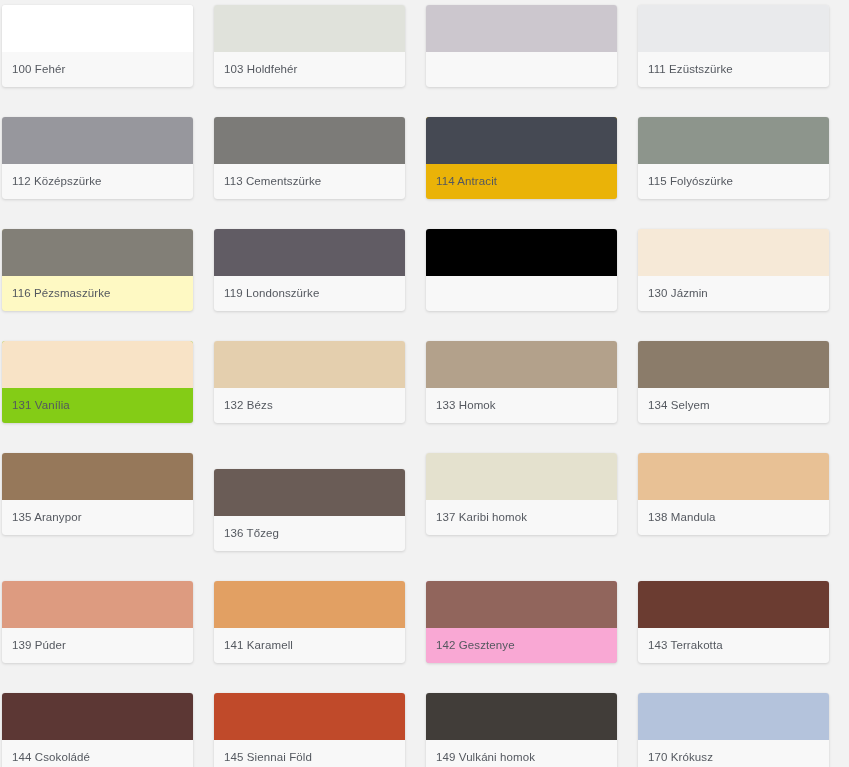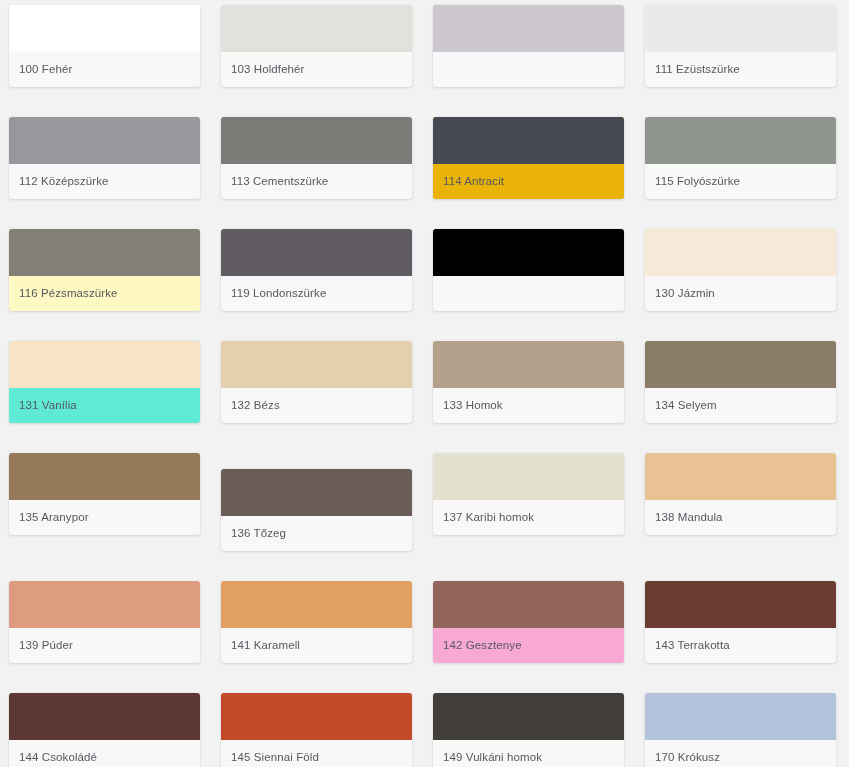--- a/index.html
+++ b/index.html
@@ -9,21 +9,21 @@
     width: 849px;
     height: 767px;
     overflow: hidden;
     background: #f2f2f2;
     font-family: "Liberation Sans", "DejaVu Sans", sans-serif;
   }
 
   #palette-grid {
     width: 849px;
     height: 767px;
-    padding: 5px 0 0 9px;
+    padding: 5px 0 0 2px;
     display: grid;
     grid-template-columns: repeat(4, 191px);
     column-gap: 21px;
     row-gap: 30px;
     align-content: start;
     background: #f2f2f2;
   }
 
   .swatch-card {
     width: 191px;
@@ -98,21 +98,21 @@
       <div class="swatch-color" style="background: rgb(97, 92, 100);"></div>
       <div class="swatch-label" style="color: rgb(84, 88, 95);">119 Londonszürke</div>
     </div>
     <div class="swatch-card" style="background: rgb(248, 248, 248);">
       <div class="swatch-color" style="background: rgb(0, 0, 0);"></div>
     </div>
     <div class="swatch-card" style="background: rgb(248, 248, 248);">
       <div class="swatch-color" style="background: rgb(246, 233, 215);"></div>
       <div class="swatch-label" style="color: rgb(84, 88, 95);">130 Jázmin</div>
     </div>
-    <div class="swatch-card" style="background: #5eead4;">
+    <div class="swatch-card" style="background: #84cc16;">
       <div class="swatch-color" style="background: rgb(248, 227, 198);"></div>
       <div class="swatch-label" style="color: rgb(84, 88, 95);">131 Vanília</div>
     </div>
     <div class="swatch-card" style="background: rgb(248, 248, 248);">
       <div class="swatch-color" style="background: rgb(228, 207, 174);"></div>
       <div class="swatch-label" style="color: rgb(84, 88, 95);">132 Bézs</div>
     </div>
     <div class="swatch-card" style="background: rgb(248, 248, 248);">
       <div class="swatch-color" style="background: rgb(179, 161, 139);"></div>
       <div class="swatch-label" style="color: rgb(84, 88, 95);">133 Homok</div>

